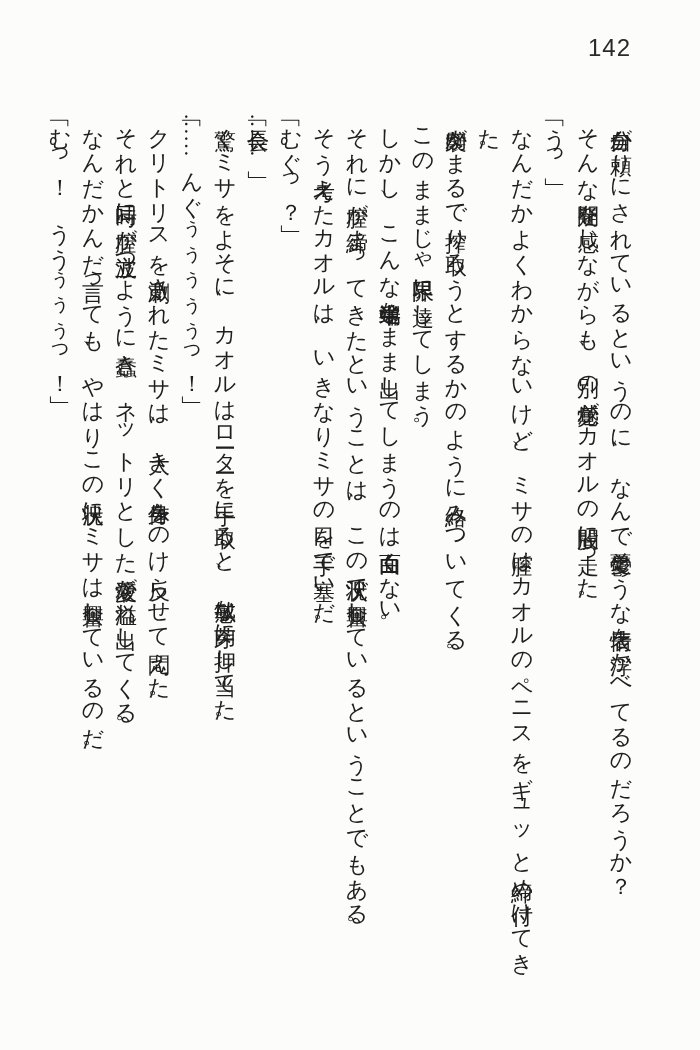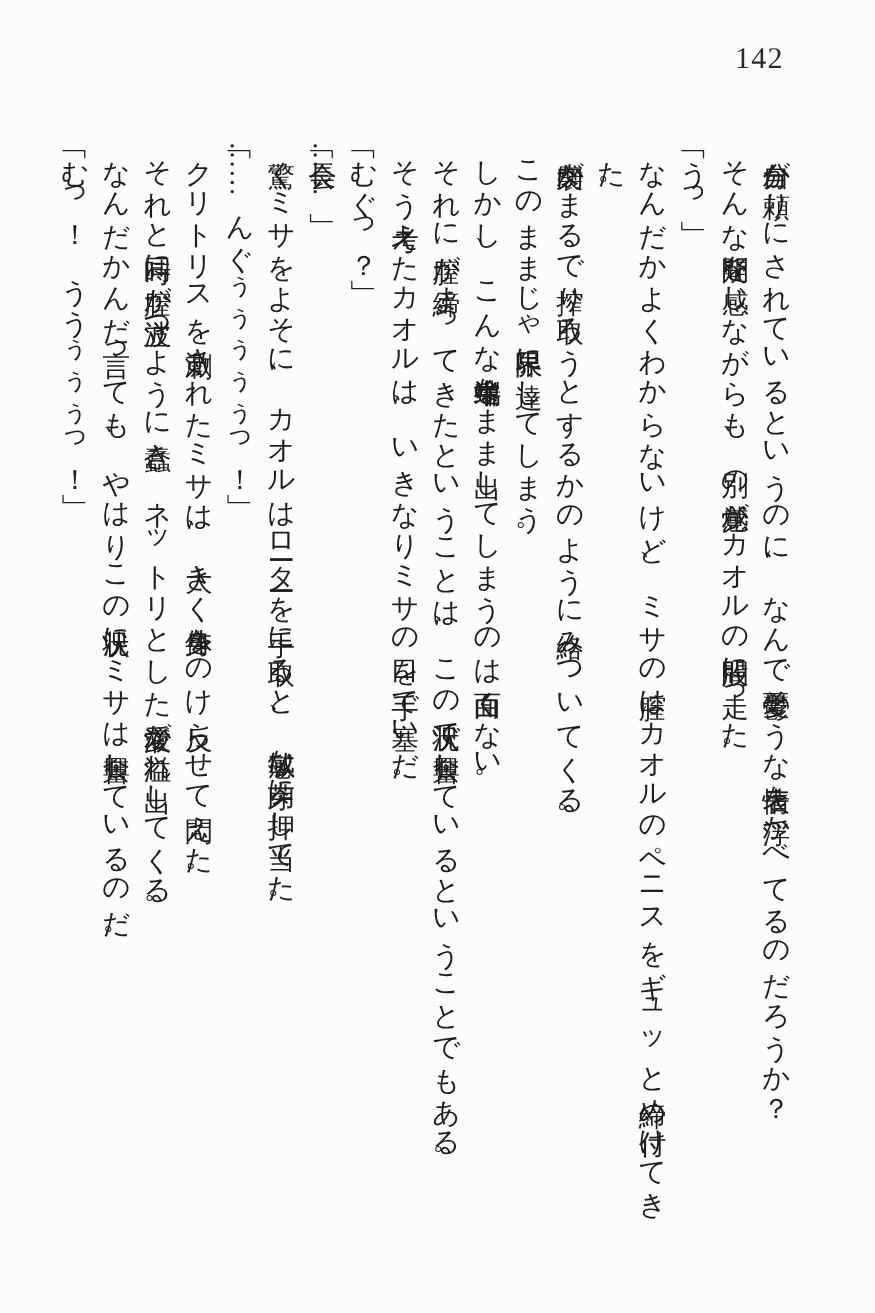--- a/index.html
+++ b/index.html
@@ -15,21 +15,21 @@
     overflow: hidden;
     font-family: "Liberation Serif", serif;
   }
   .page-number {
     position: absolute;
     top: 34px;
     left: 588px;
     font-size: 24px;
     color: #2a2a2a;
     letter-spacing: 1px;
-    font-family: Liberation Serif, serif;
+    font-family: Liberation Sans, sans-serif;
   }
   .text-block {
     position: absolute;
     top: 113px;
     right: 62px;
     height: 868px;
     writing-mode: vertical-rl;
     text-orientation: mixed;
     font-size: 22px;
     line-height: 33px;

